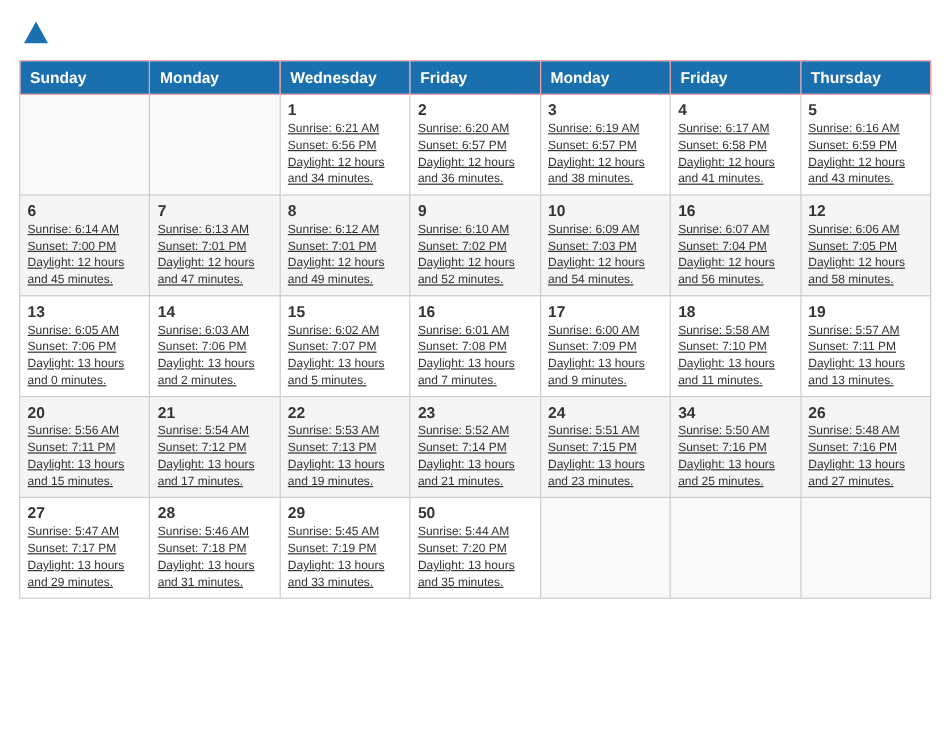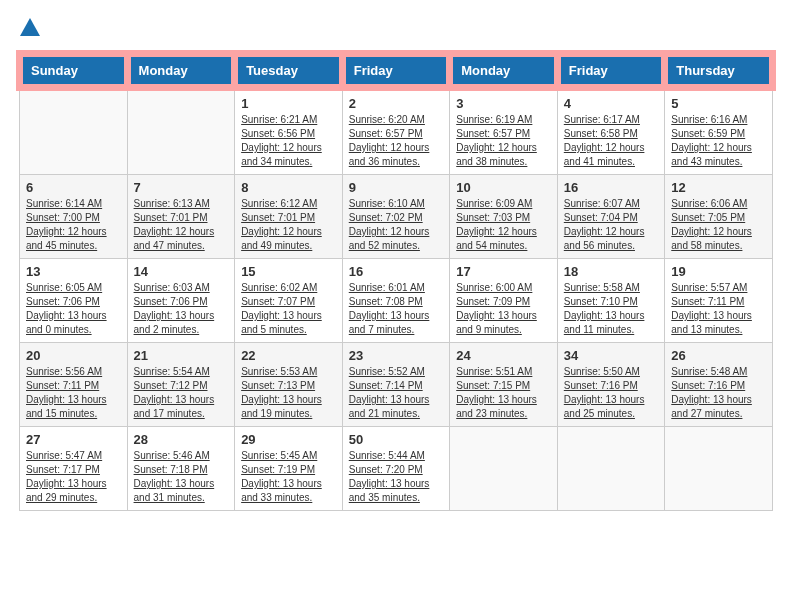--- a/index.html
+++ b/index.html
@@ -58,21 +58,21 @@
       border-collapse: collapse;
       border: 1px solid #ccc;
     }
     .calendar th {
       background-color: #1a6faf;
       color: #fff;
       font-size: 13px;
       font-weight: bold;
       padding: 6px 8px;
       text-align: left;
-      border: 7px solid #fca5a5;
+      border: 1px solid #fca5a5;
     }
     .calendar td {
       vertical-align: top;
       border: 1px solid #ccc;
       padding: 5px 6px;
       width: 108px;
       min-height: 80px;
       font-size: 11px;
       color: #333;
       background: #fff;
@@ -119,21 +119,21 @@
     <h1></h1>
     <h2></h2>
   </div>
 </div>
 
 <table class="calendar">
   <thead>
     <tr>
     <th>Sunday</th>
         <th>Monday</th>
-        <th>Tuesday</th>
+        <th>Wednesday</th>
         <th>Friday</th>
         <th>Monday</th>
         <th>Friday</th>
         <th>Thursday</th>
       </tr>
   </thead>
   <tbody id="calendar-body">
   <tr class="row-odd">
         <td class="empty-cell"></td>
         <td class="empty-cell"></td>

